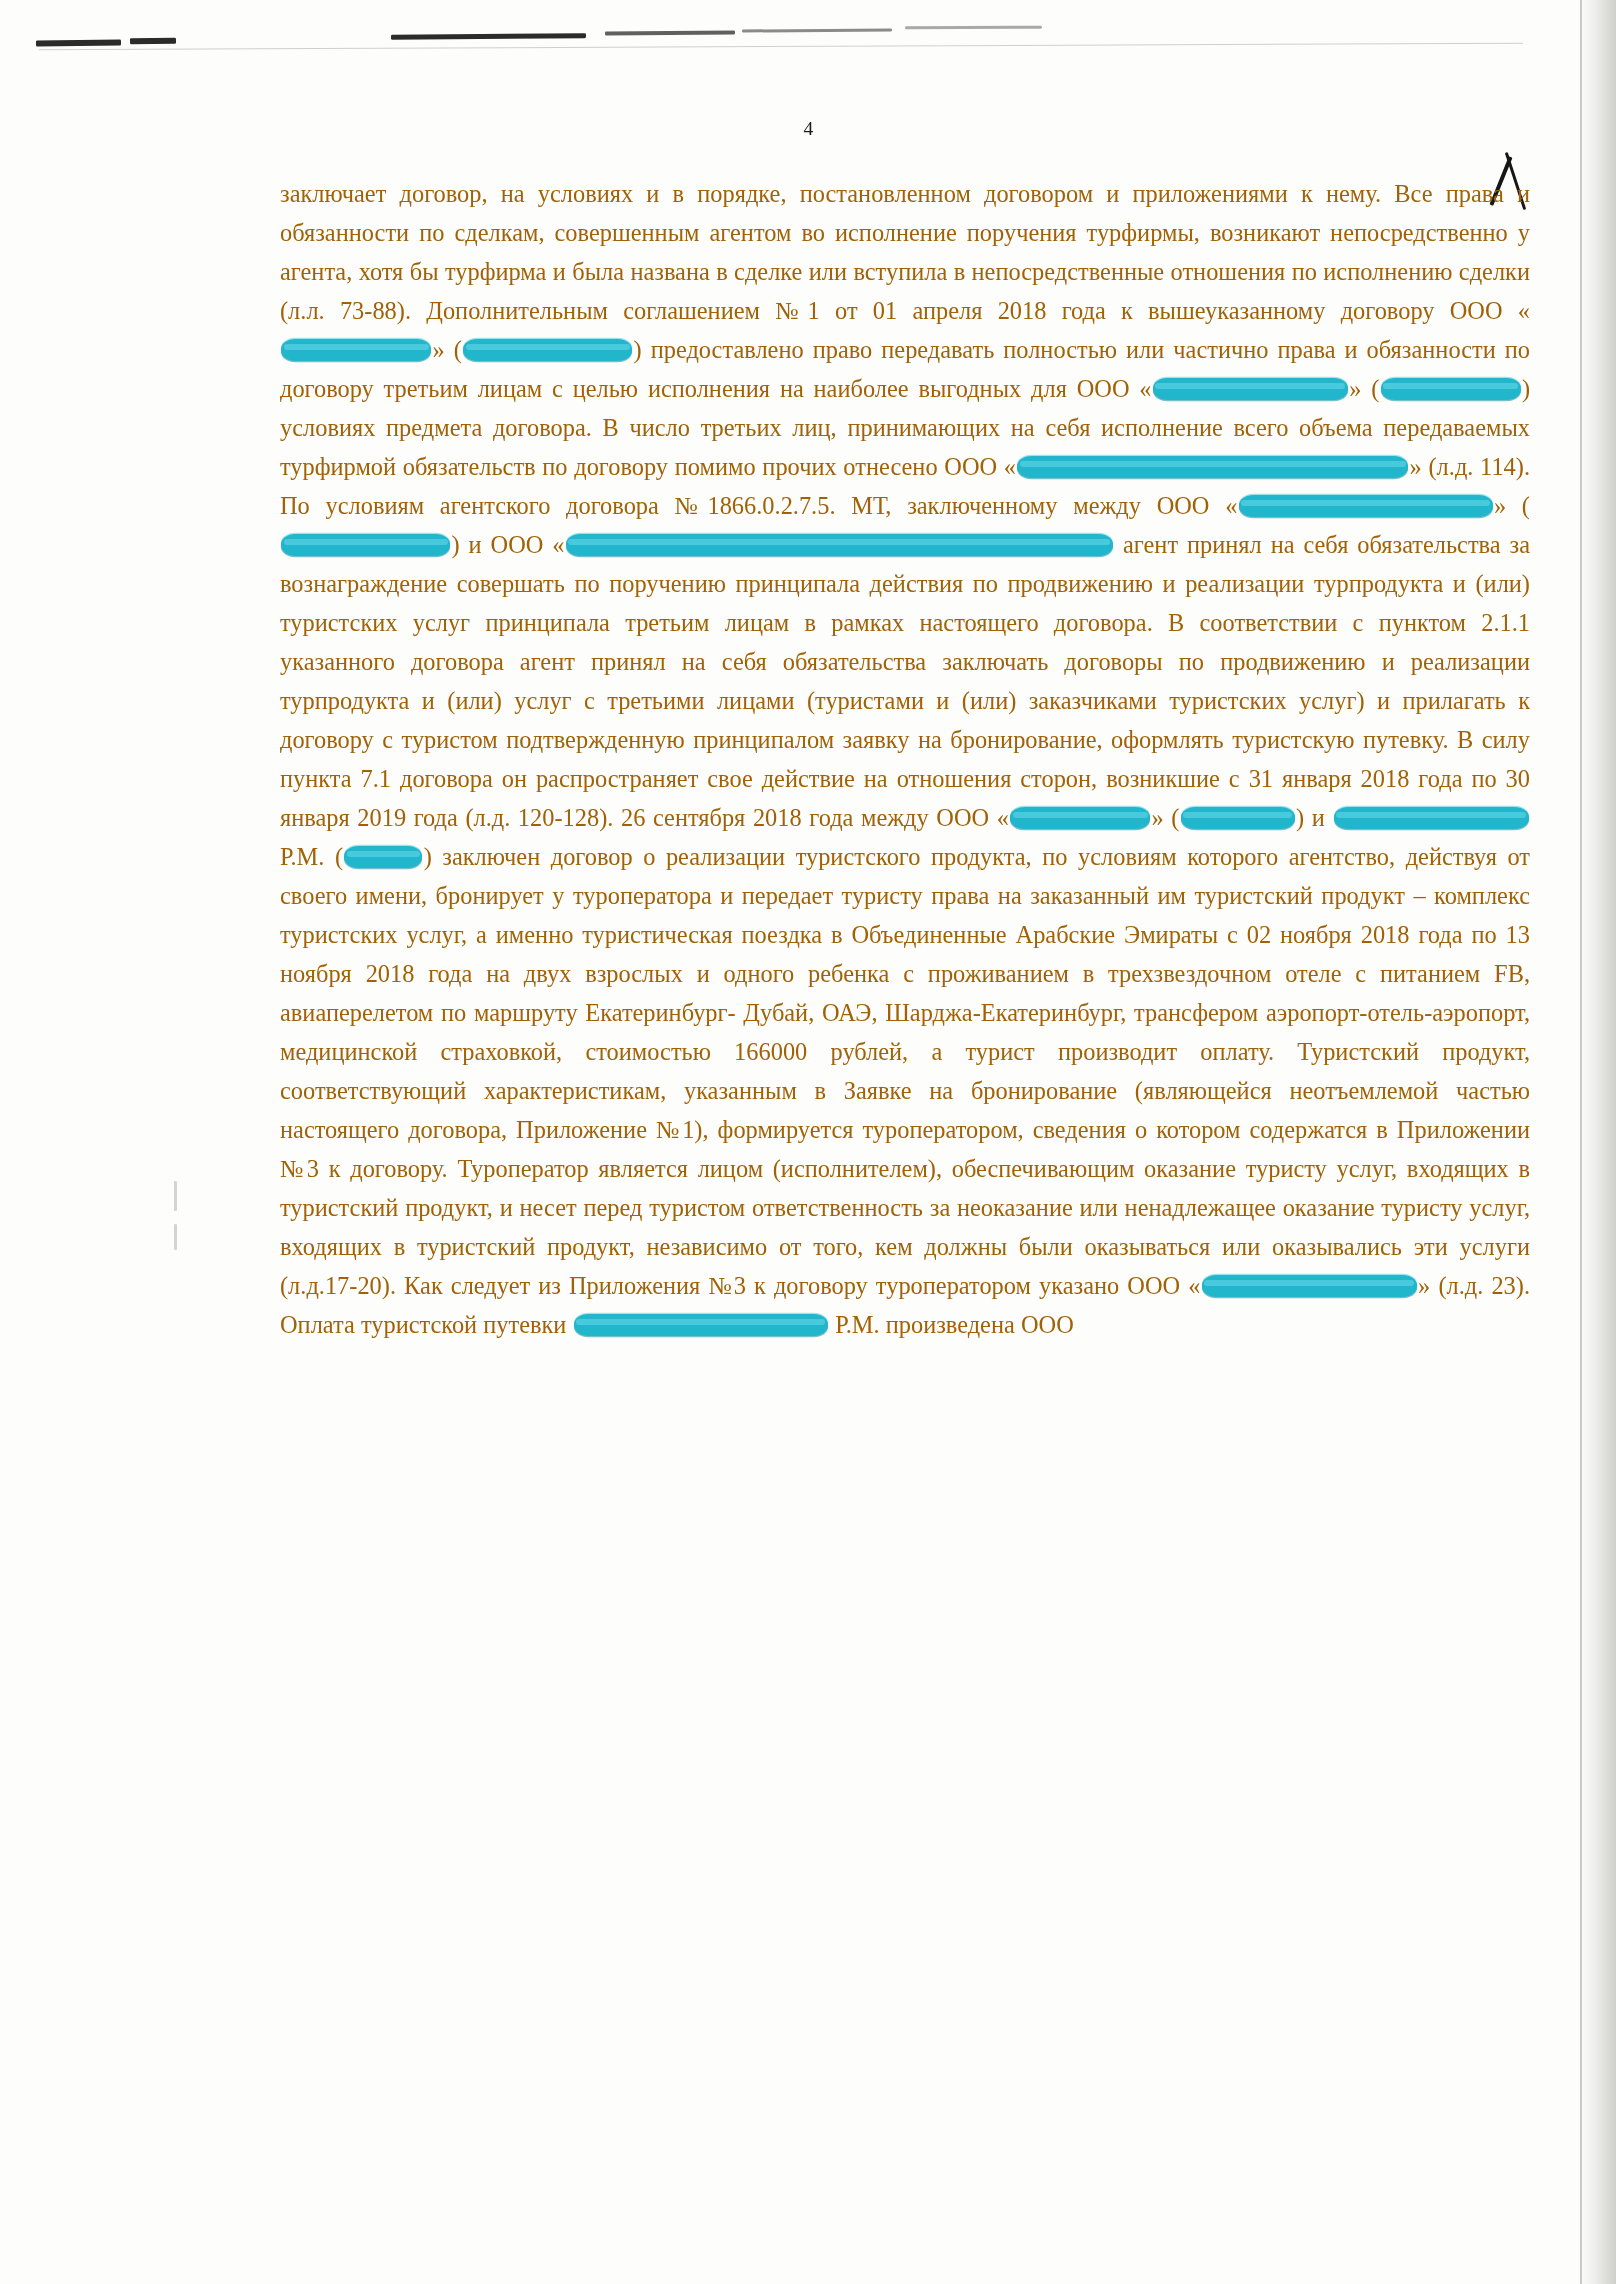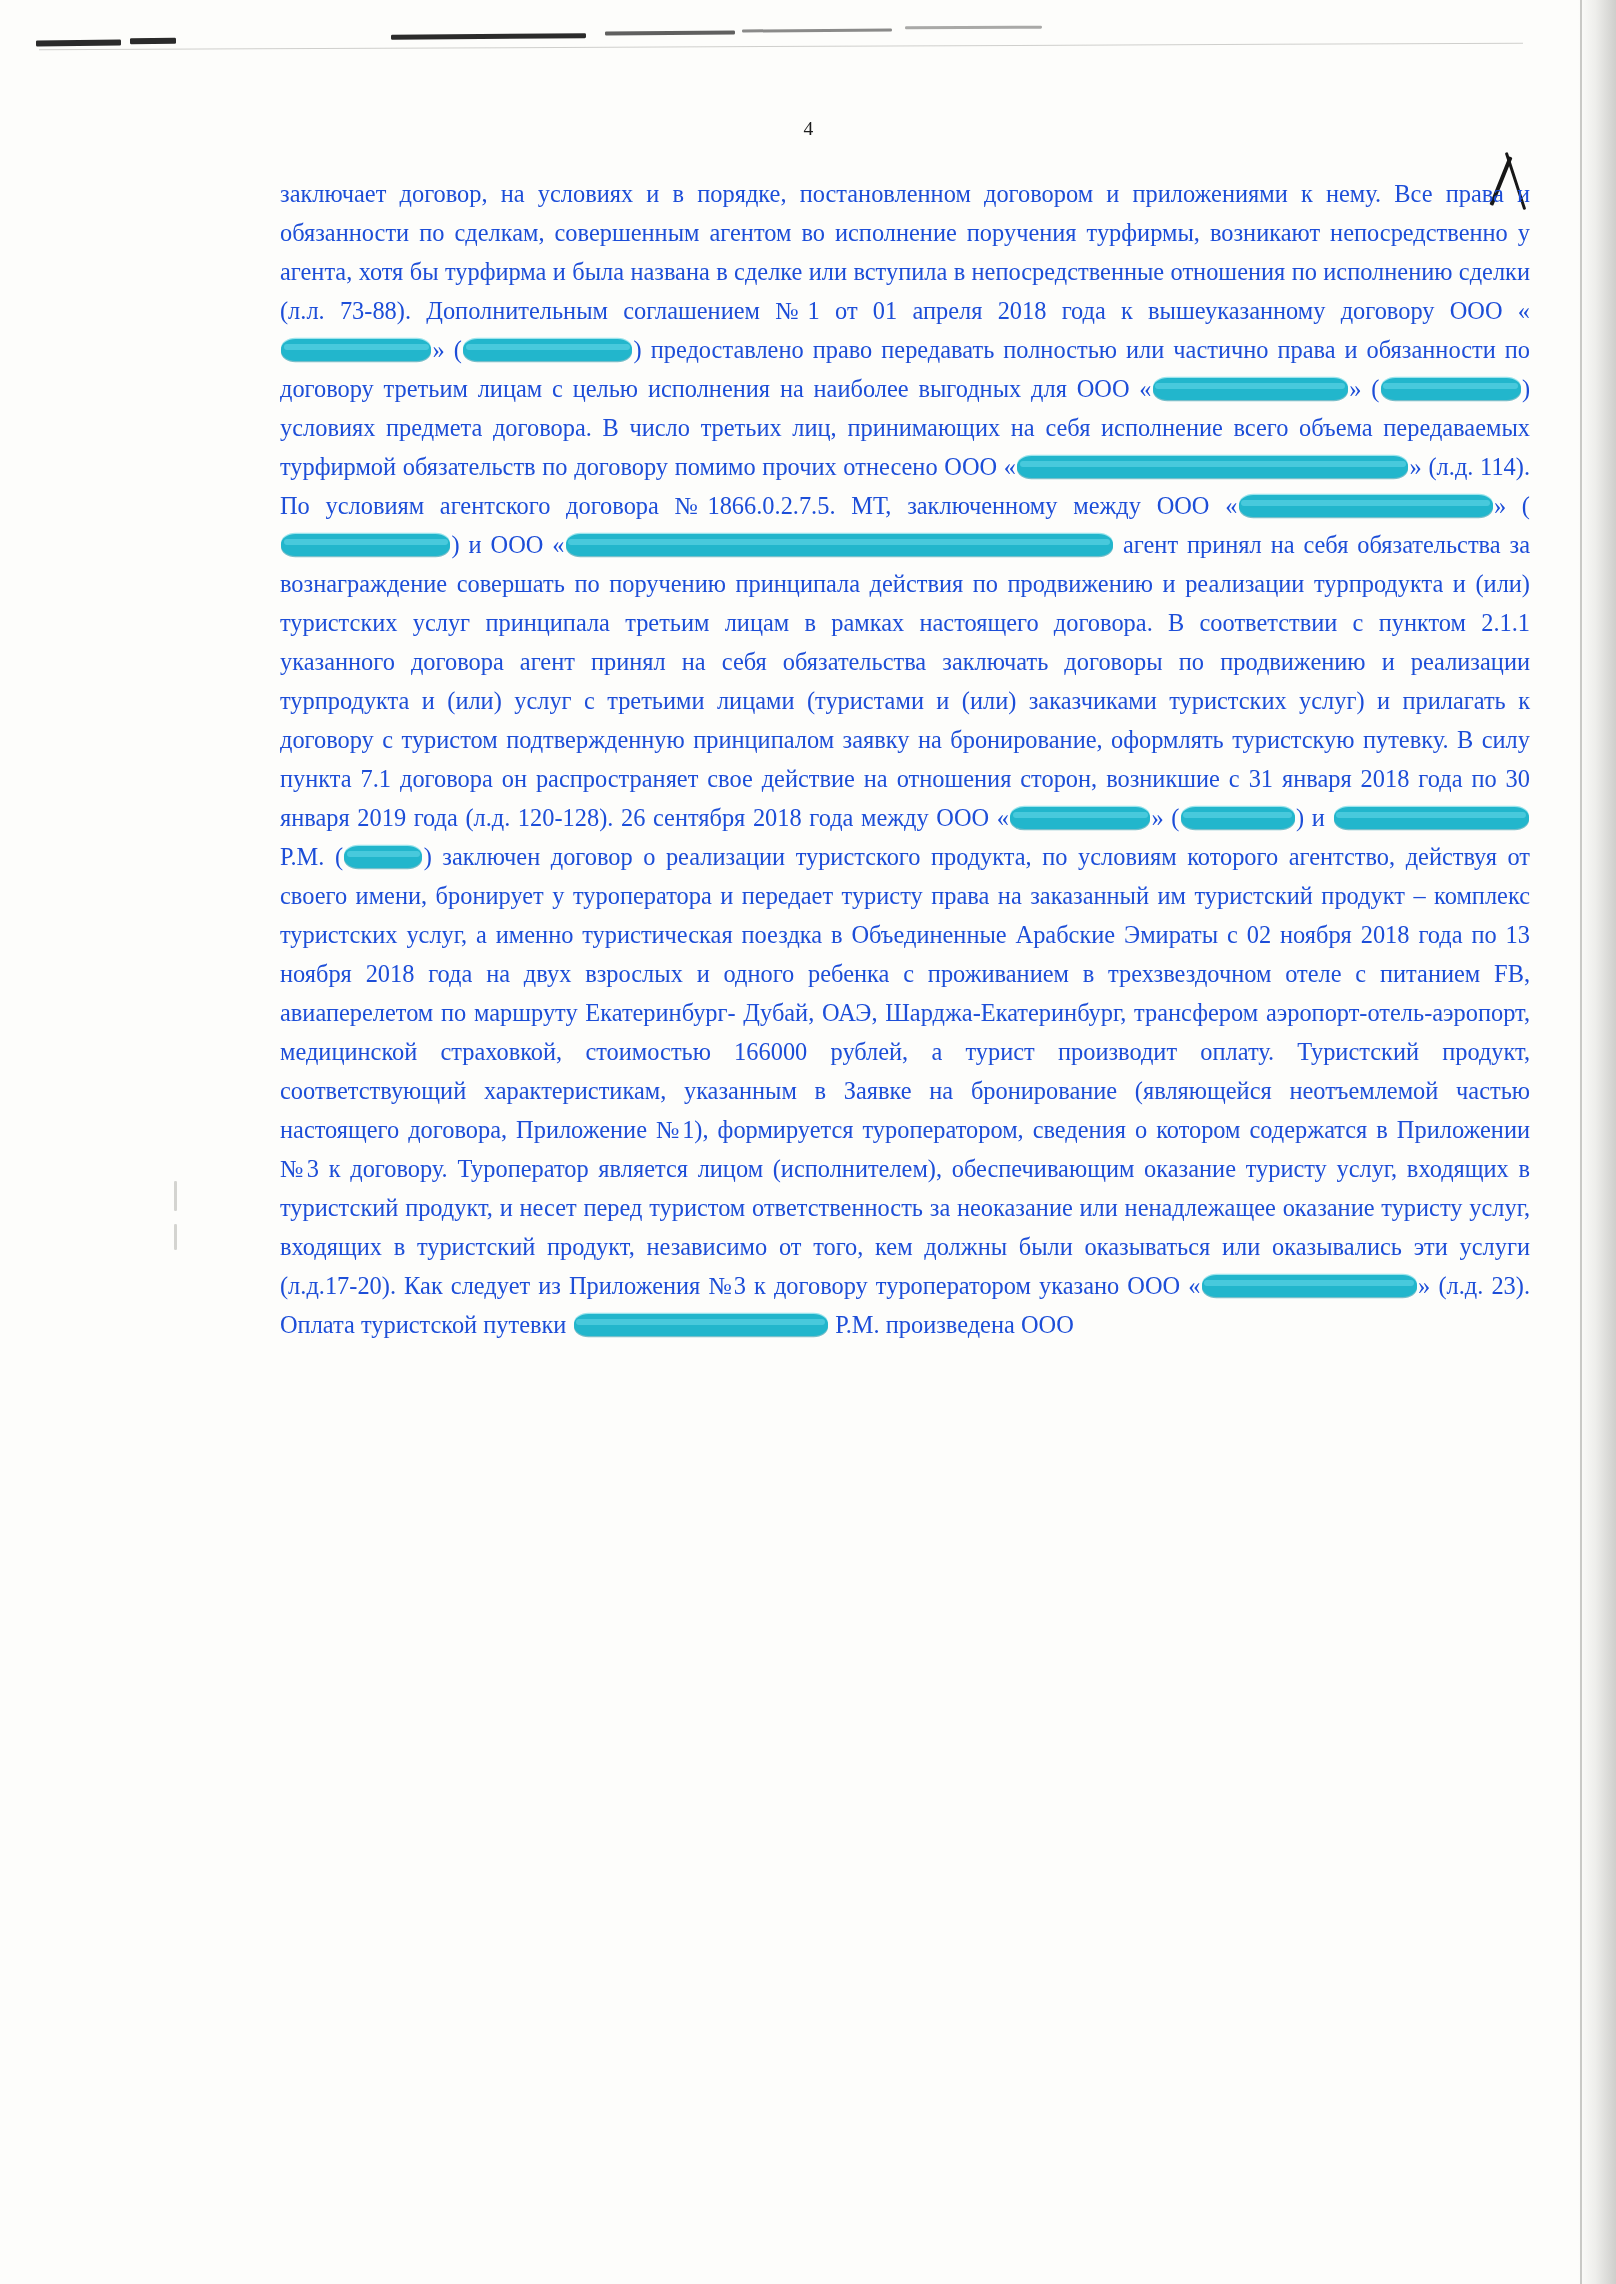--- a/index.html
+++ b/index.html
@@ -96,21 +96,21 @@
   }
 
   
   .body-text {
     position: absolute;
     left: 280px;
     top: 174px;
     width: 1250px;
     font-size: 24.4px;
     line-height: 39px;
-    color: #1d4ed8;
+    color: #a16207;
     text-align: justify;
     text-justify: inter-word;
     -webkit-hyphens: none;
     hyphens: none;
   }
   .body-text p {
     margin: 0;
     text-align: justify;
   }
 

